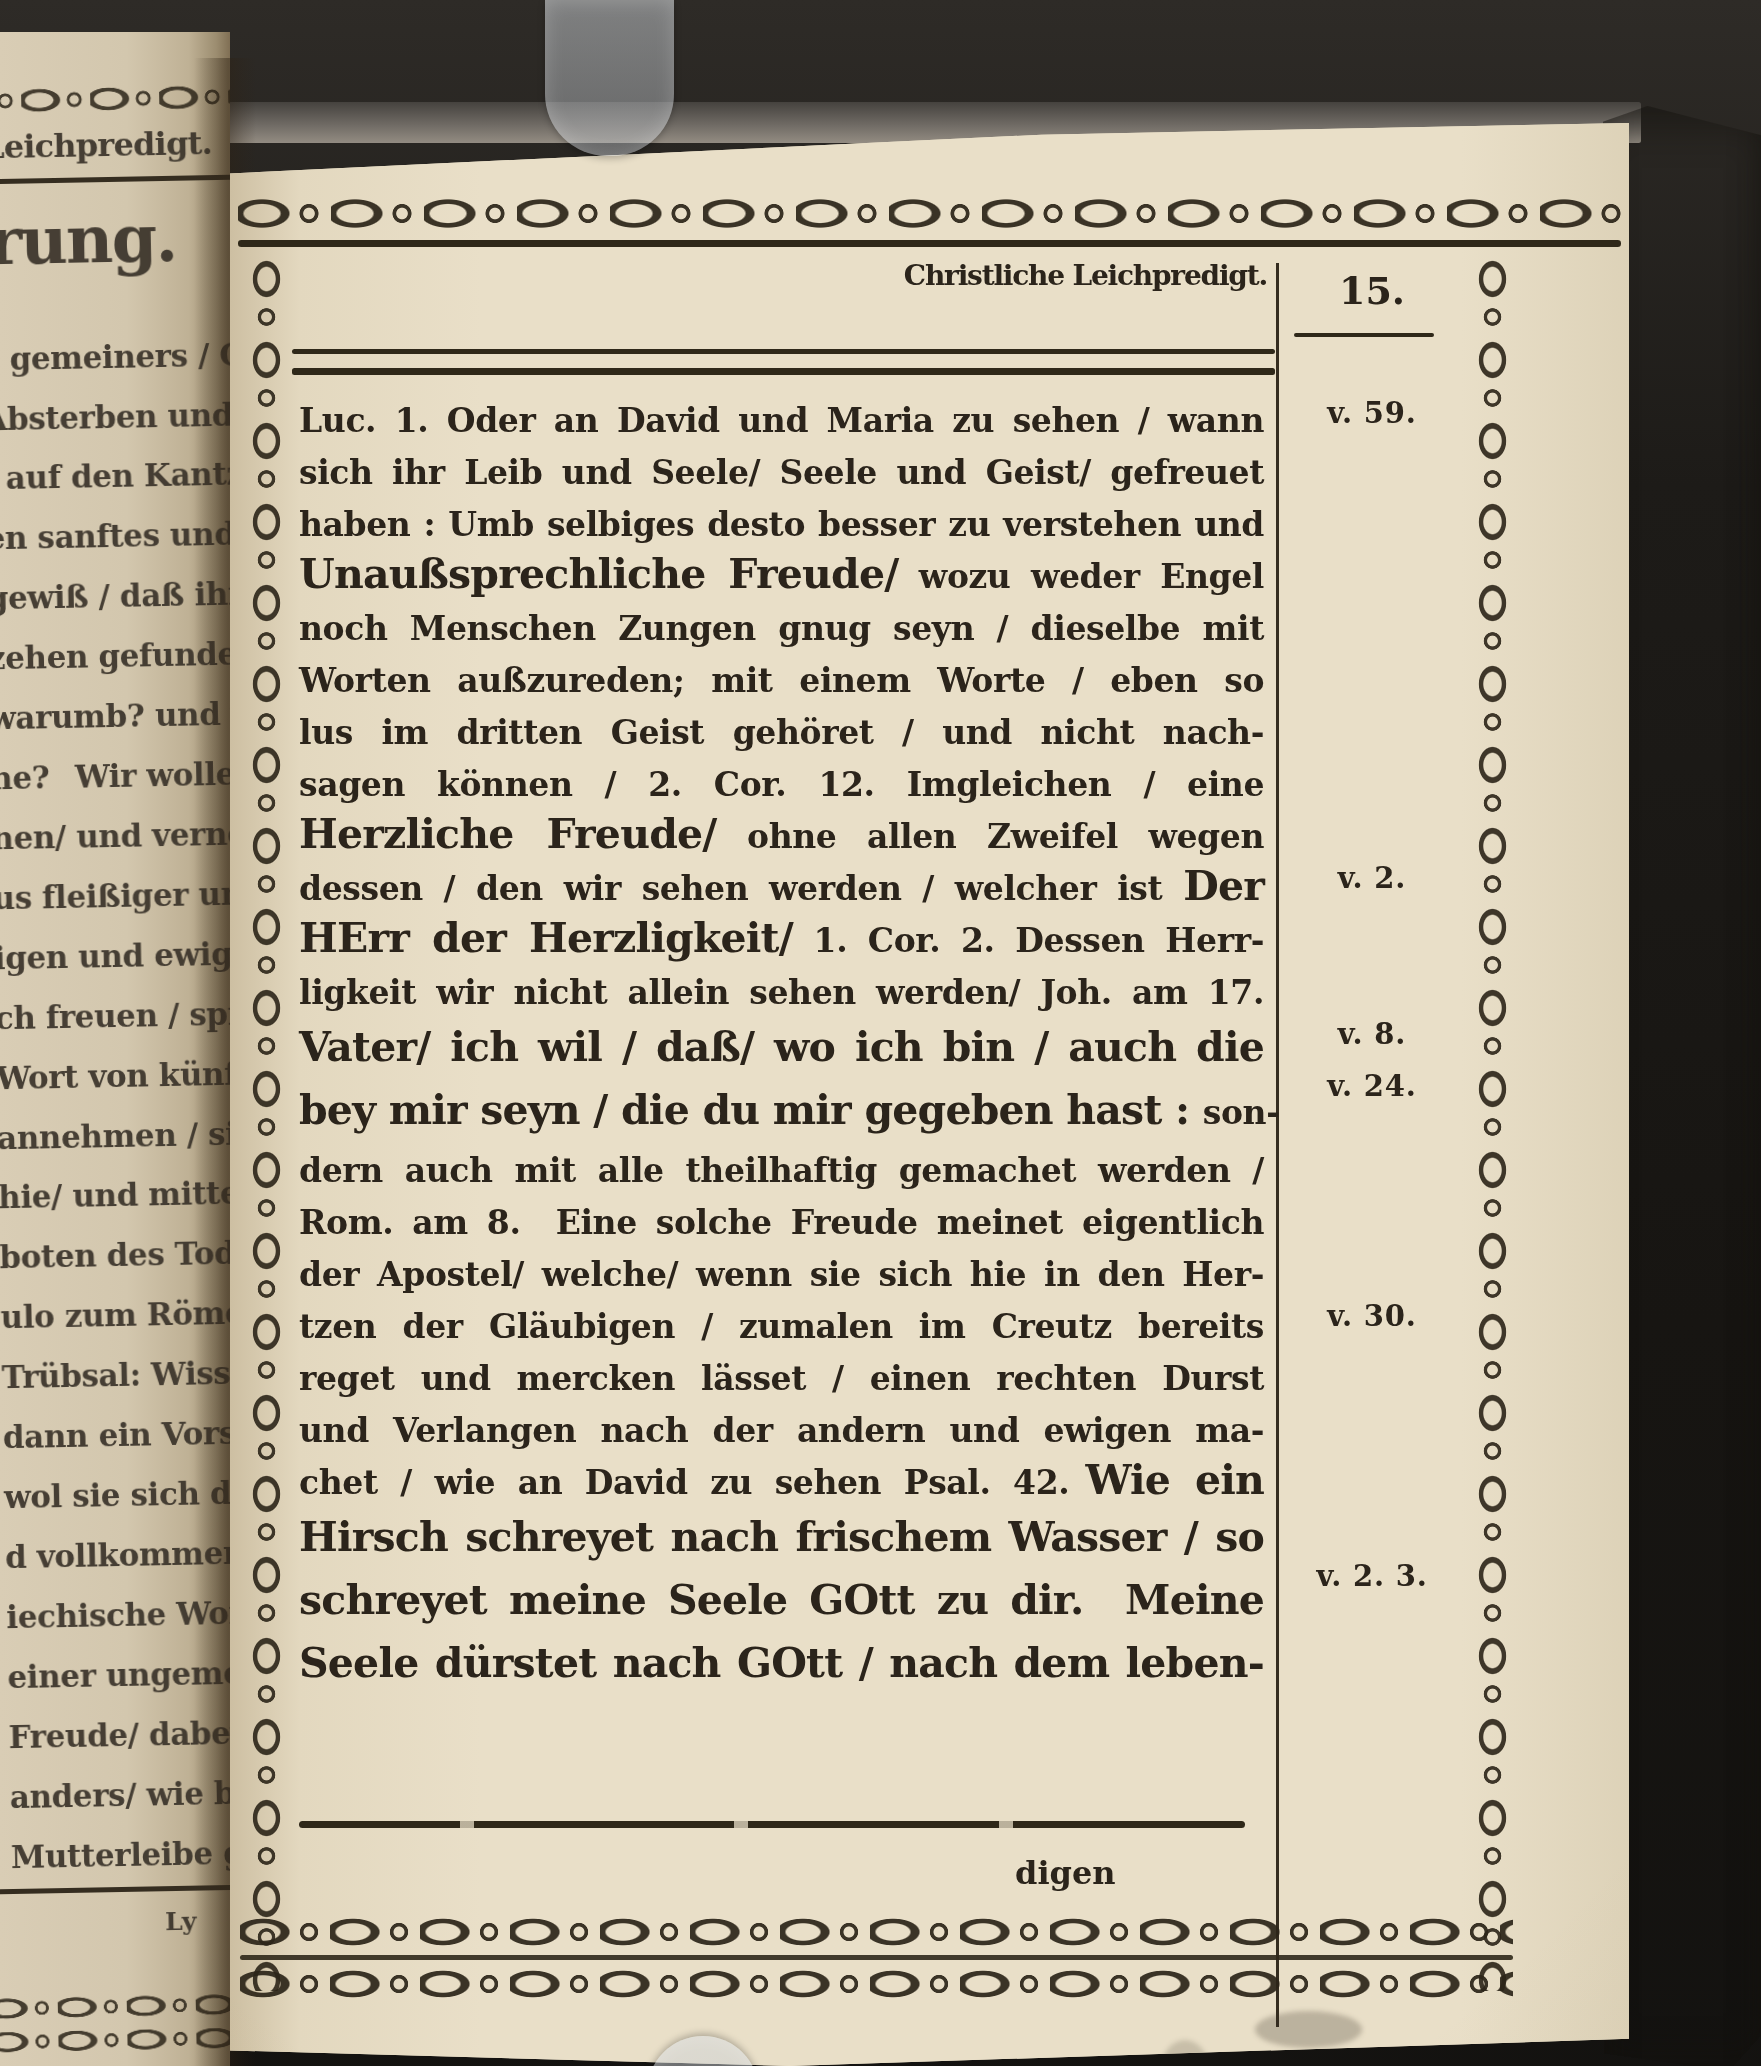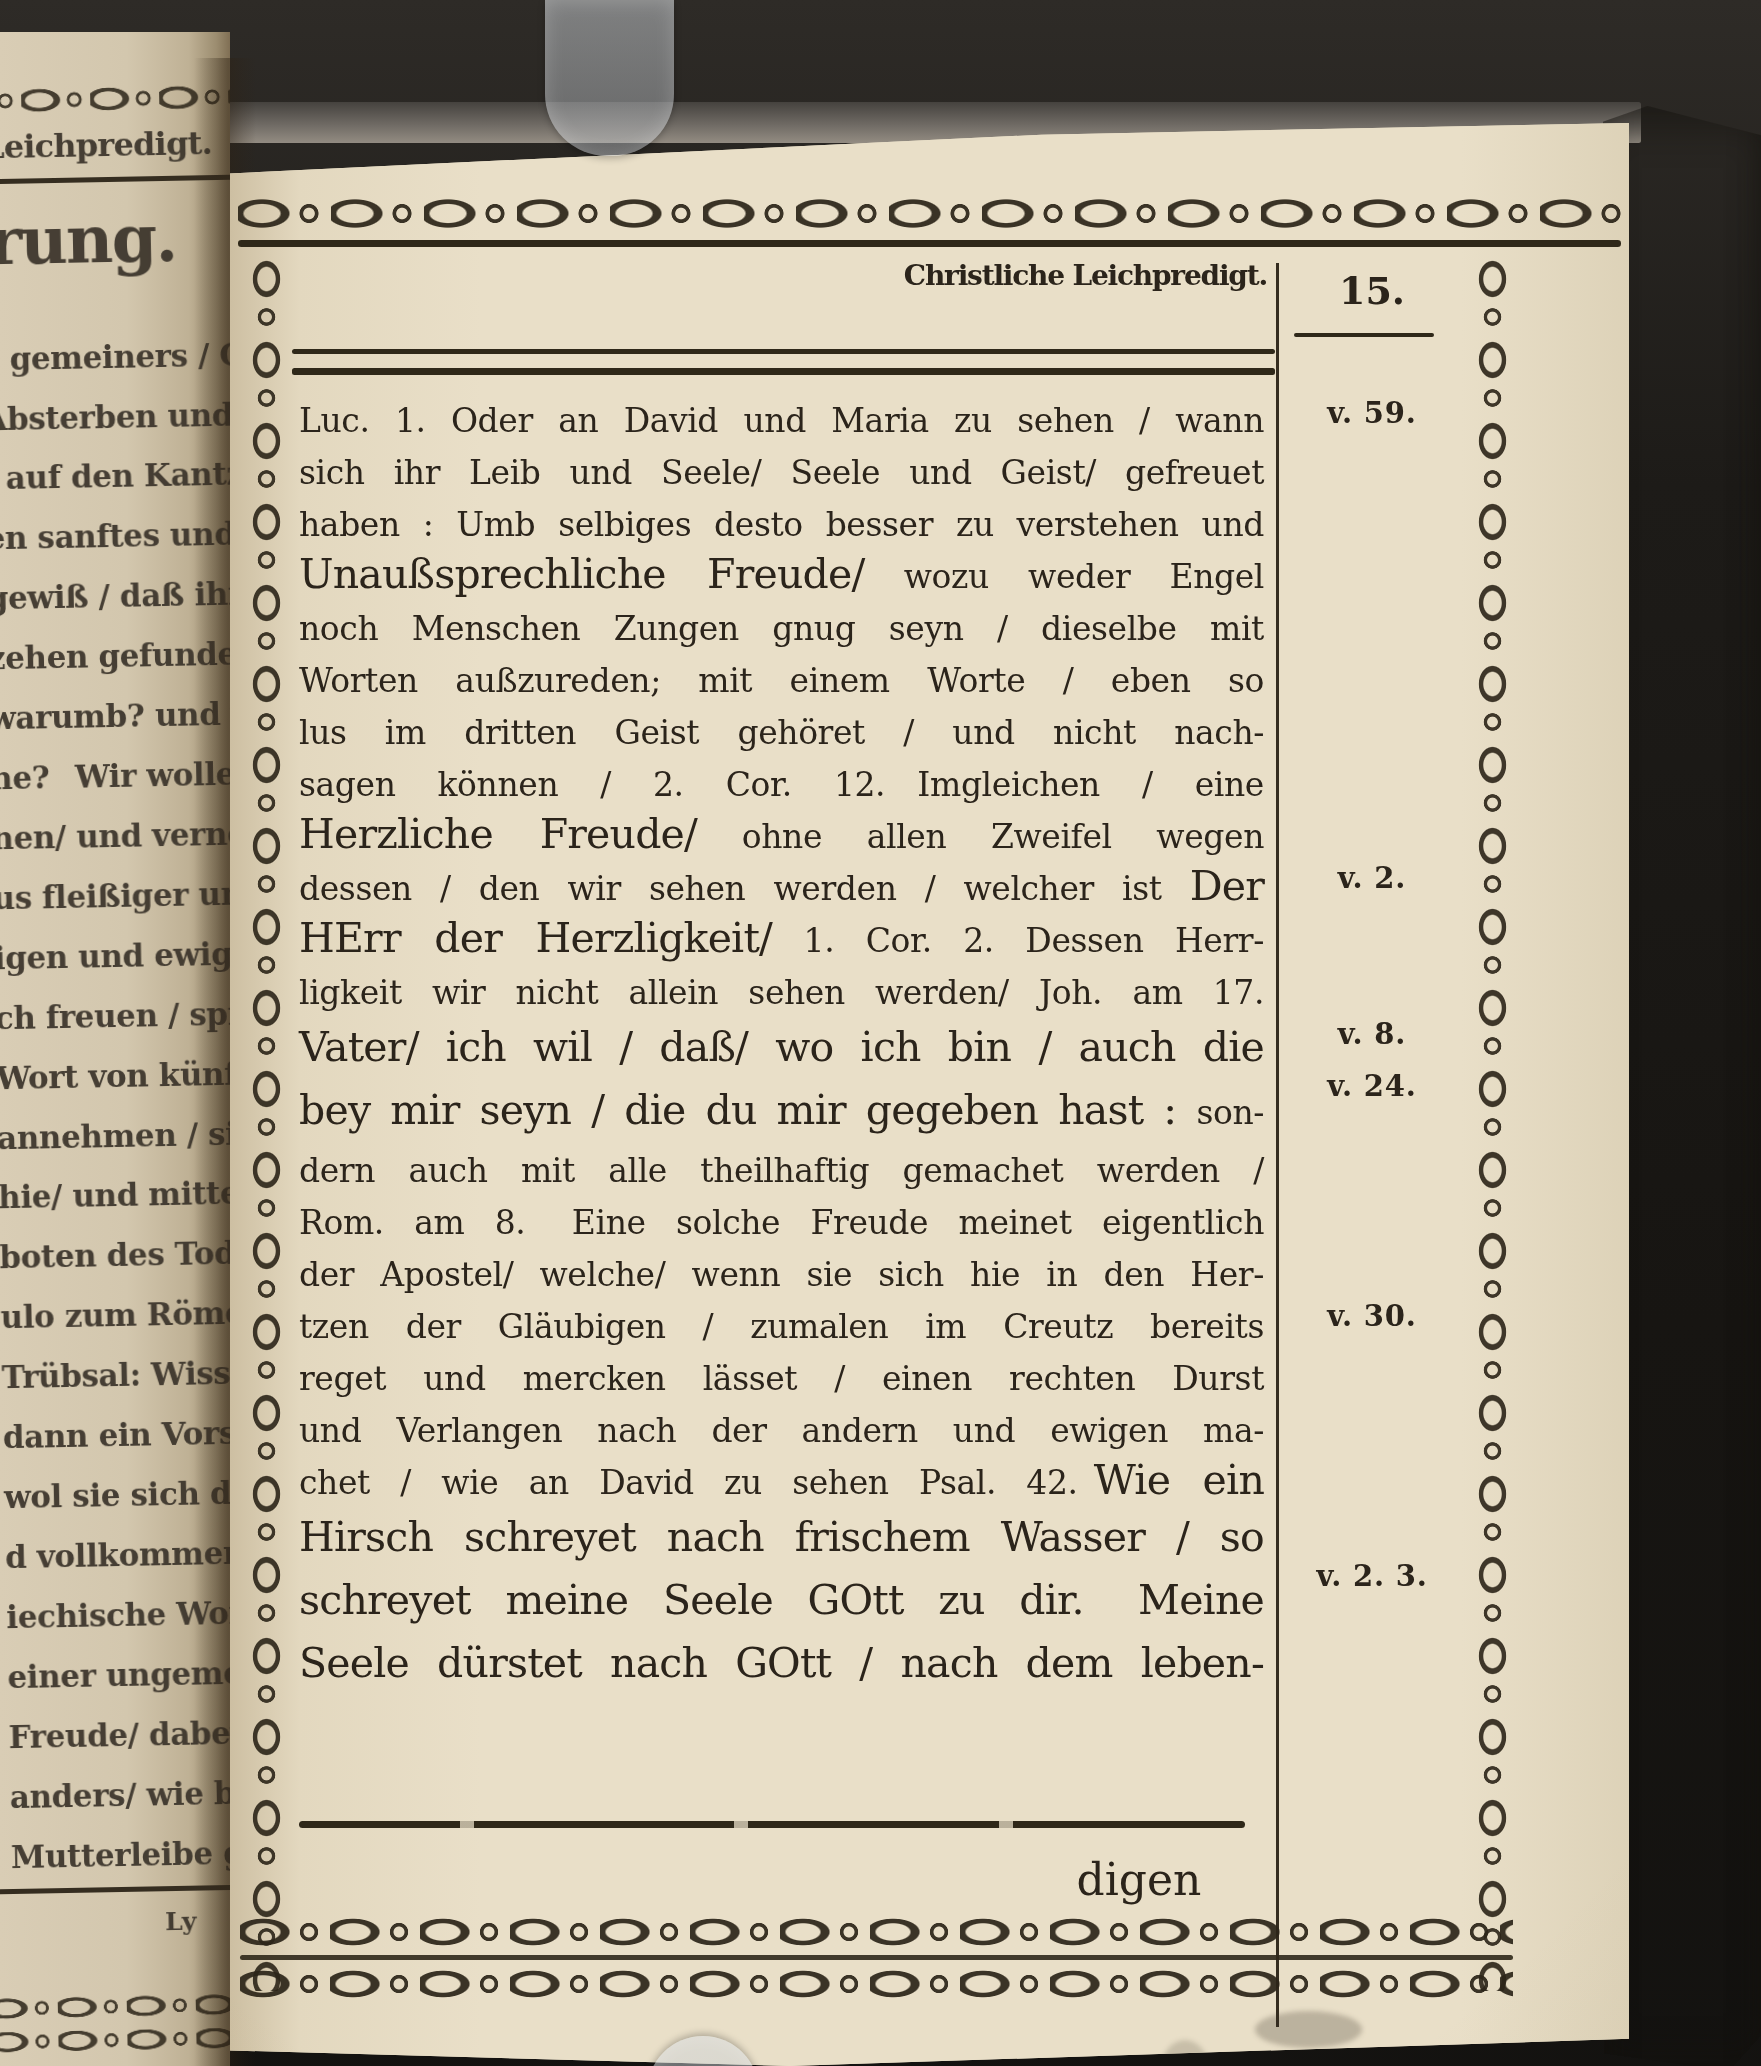--- a/index.html
+++ b/index.html
@@ -115,30 +115,30 @@
   .head-rule.r2{top:245px;height:7.4px;width:983px;}
   .margin-sep{position:absolute;left:1046px;top:140px;width:2.9px;height:1764px;background:#352d20;}
   .page-number{position:absolute;left:1074px;top:145px;width:136px;text-align:center;font-size:38px;font-weight:700;}
   .pn-rule{position:absolute;left:1064px;top:210px;width:140px;height:4.1px;background:#2f2819;border-radius:2.1px;}
 
   
   .body-col{position:absolute;left:69px;top:269px;width:965px;}
   .ln{
     height:52px;line-height:52px;white-space:nowrap;overflow:visible;
     text-align:justify;text-align-last:justify;
-    font-weight:400;letter-spacing:-0.4px;
+    font-weight:700;letter-spacing:-0.4px;
   }
   .ln.big{height:63px;line-height:63px;}
   .seg-n{font-size:33px;}
   .seg-em{font-size:41px;letter-spacing:-0.8px;}
   .end-rule{
     position:absolute;left:69px;top:1698px;width:946px;height:7.4px;border-radius:3.7px;
     background:linear-gradient(90deg,#2f2819 0 17%,rgba(47,40,25,.25) 17% 18.5%,#2f2819 18.5% 46%,rgba(47,40,25,.25) 46% 47.5%,#2f2819 47.5% 74%,rgba(47,40,25,.25) 74% 75.5%,#2f2819 75.5% 100%);
   }
-  .catchword{position:absolute;left:785px;top:1731px;width:248px;text-align:center;font-size:44px;font-weight:400;}
+  .catchword{position:absolute;left:785px;top:1731px;width:248px;text-align:left;font-size:32px;font-weight:700;}
 
   
   .mnote{position:absolute;left:1074px;width:136px;text-align:center;font-size:29px;font-weight:700;letter-spacing:0.8px;}
 
   
   .smudge{position:absolute;border-radius:50%;filter:blur(2.5px);}
   .sm1{left:1025px;top:1888px;width:107px;height:37px;background:rgba(50,42,30,.25);}
   .sm2{left:930px;top:1917px;width:50px;height:66px;background:rgba(50,42,30,.18);}
 
   

